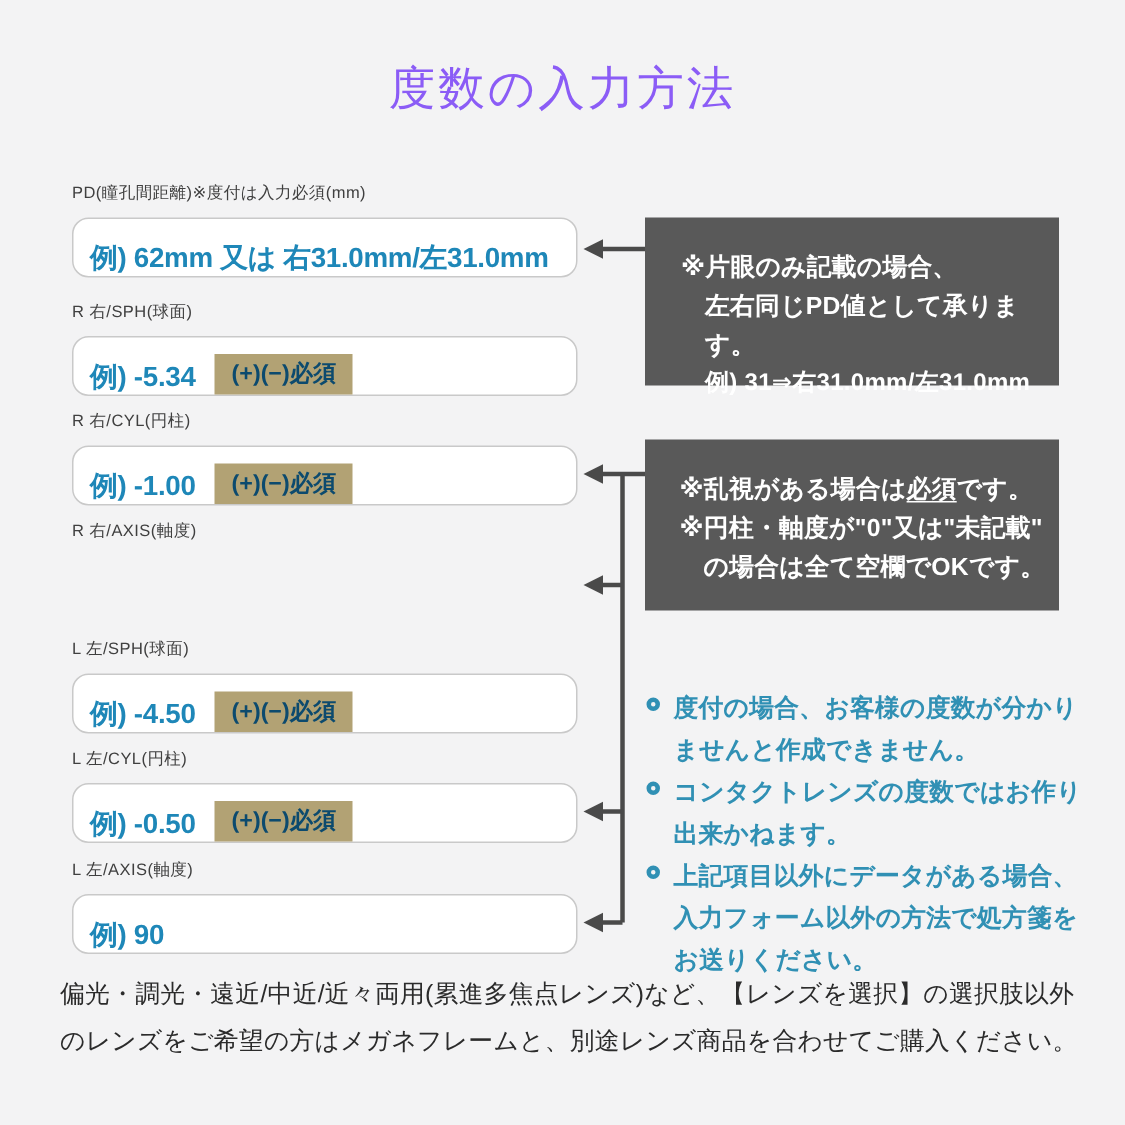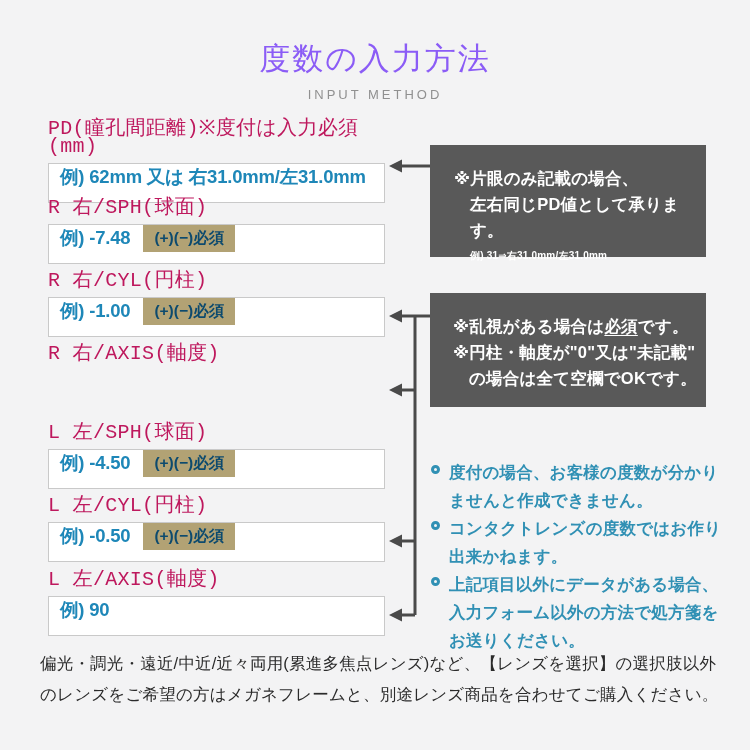--- a/index.html
+++ b/index.html
@@ -19,48 +19,48 @@
   }
   .subtitle {
     position:absolute; top:87px; left:0; width:100%;
     text-align:center; font-size:13px; font-weight:400;
     letter-spacing:3px; color:#909090;
   }
 
   
   .fgroup { position:absolute; left:48px; width:337px; }
   .flabel {
-    font-size:20px; line-height:18px; color:#be185d;
-    letter-spacing:.3px; margin-bottom:7px; font-weight:500;font-family:Liberation Mono, monospace;
+    font-size:11px; line-height:18px; color:#404040;
+    letter-spacing:.3px; margin-bottom:7px; font-weight:500;
   }
   .fbox {
     height:40px; background:#ffffff;
-    border:1.5px solid #c9c9c9; border-radius:0;
-    display:flex; align-items:flex-start; padding:0 11px;
+    border:1.5px solid #c9c9c9; border-radius:11px;
+    display:flex; align-items:flex-end; padding:0 11px;
   }
   .fvalue {
     color:#1e87b8; font-weight:bold; font-size:18.5px;
     white-space:nowrap; letter-spacing:-0.2px;
   }
   .fbadge {
     background:#b2a274; color:#0c4a6e; font-weight:bold;
     font-size:15.5px; padding:3px 11px; margin-left:13px;
     white-space:nowrap;
   }
 
   
   .note-box {
     position:absolute; left:430px; width:276px;
     background:#595959; color:#ffffff; font-weight:bold;
     font-size:16.5px; line-height:26px; letter-spacing:.2px;
   }
   .note-pd   { top:145px; height:112px; padding:20px 3px 0 24px; }
   .note-cyl  { top:293px; height:114px; padding:20px 2px 0 23px; }
   .note-line.indent { padding-left:16px; }
-  .note-line.small  { font-size:10px; }
+  .note-line.small  { font-size:16px; }
   .note-em { text-decoration:underline; text-underline-offset:3px; }
 
   
   .cautions { position:absolute; left:431px; top:446px; width:294px;margin-top:12px; }
   .citem {
     display:flex; align-items:flex-start;
     color:#3090b4; font-weight:bold; font-size:16.5px;
     line-height:28px; letter-spacing:.2px;
   }
   .bullet {
@@ -78,33 +78,32 @@
 
   
   .arrows { position:absolute; left:0; top:0; width:750px; height:750px; pointer-events:none; }
 </style>
 </head>
 <body>
 
 <div class="canvas">
 
   <div class="title">度数の入力方法</div>
-  <div class="subtitle">INPUT METHOD</div>
 
   <div class="fgroup" style="top:120px;">
     <div class="flabel">PD(瞳孔間距離)※度付は入力必須(mm)</div>
     <div class="fbox">
       <span class="fvalue">例) 62mm 又は 右31.0mm/左31.0mm</span>
     </div>
   </div>
 
   <div class="fgroup" style="top:199px;">
     <div class="flabel">R 右/SPH(球面)</div>
     <div class="fbox">
-      <span class="fvalue">例) -7.48</span>
+      <span class="fvalue">例) -5.34</span>
       <span class="fbadge">(+)(−)必須</span>
     </div>
   </div>
 
   <div class="fgroup" style="top:272px;">
     <div class="flabel">R 右/CYL(円柱)</div>
     <div class="fbox">
       <span class="fvalue">例) -1.00</span>
       <span class="fbadge">(+)(−)必須</span>
     </div>

